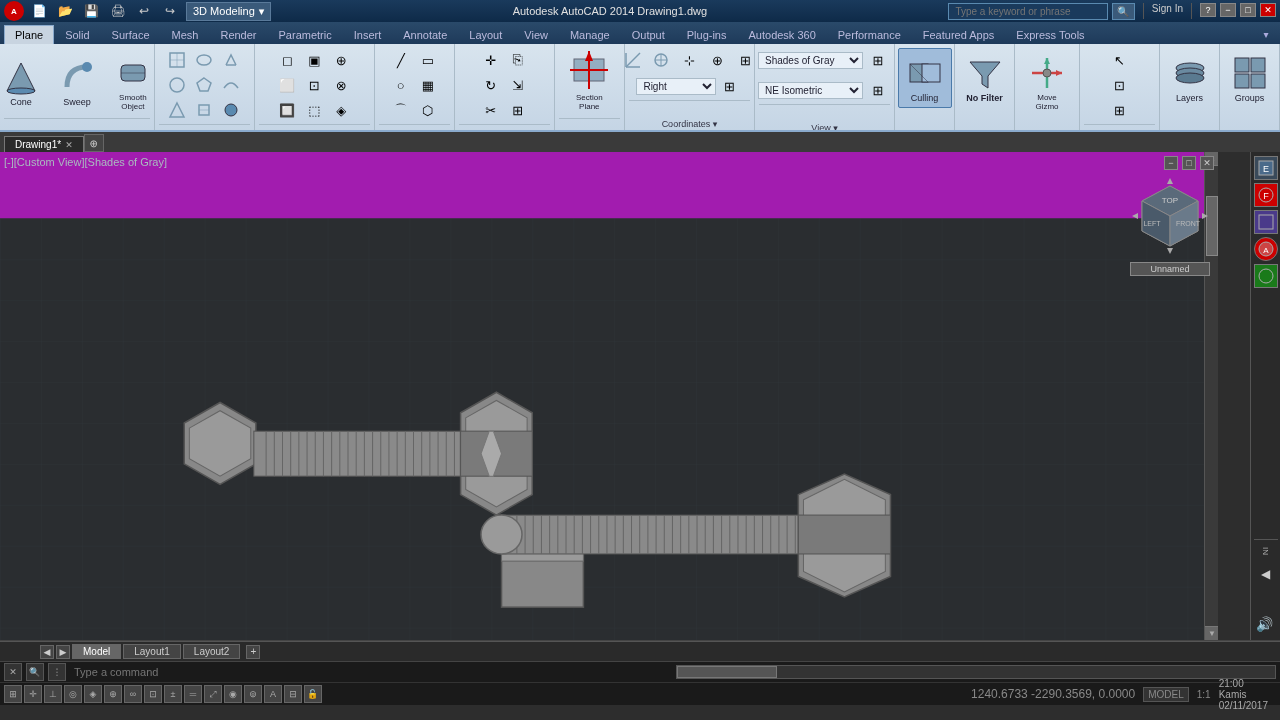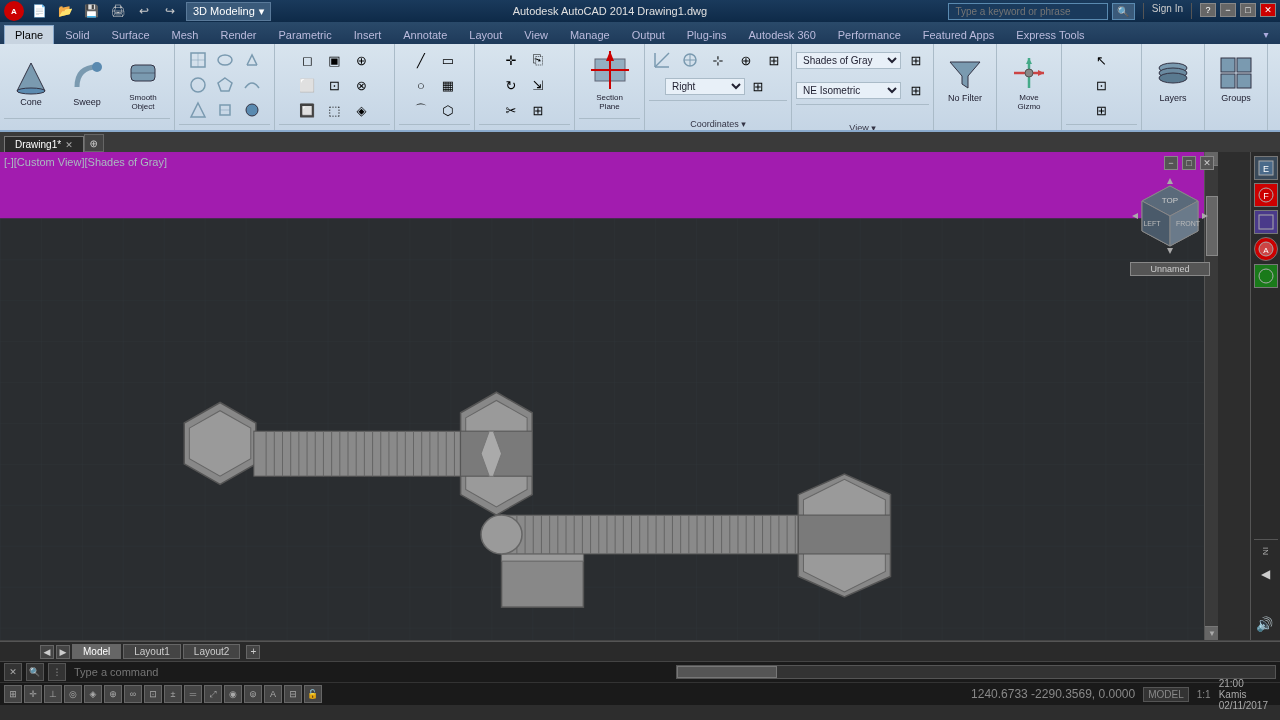--- a/index.html
+++ b/index.html
@@ -616,22 +616,37 @@
           <option>SE Isometric</option>
         </select>
         <div class="ribbon-btn-sm">
             <div class="icon">⊞</div>
           </div>
       </div>
     </div>
     <div class="ribbon-panel-label">View ▾</div>
   </div>
 
-
   <div class="ribbon-panel" style="min-width:60px;">
+    <div class="ribbon-panel-content">
+      <div class="ribbon-btn-large ribbon-btn-active">
+        <div class="icon">
+          <svg width="38" height="38" viewBox="0 0 38 38">
+            <rect x="4" y="10" width="18" height="18" fill="#7a9ab0" stroke="#334" stroke-width="1"></rect>
+            <rect x="16" y="10" width="18" height="18" fill="#a0bcda" stroke="#334" stroke-width="1"></rect>
+            <line x1="4" y1="10" x2="22" y2="28" stroke="#334" stroke-width="0.5"></line>
+          </svg>
+        </div>
+        <div class="label">Culling</div>
+      </div>
+    </div>
+    <div class="ribbon-panel-label" style="border-top:none;"></div>
+  </div>
+
+  <div class="ribbon-panel" style="min-width:60px;font-weight:bold;">
     <div class="ribbon-panel-content">
       <div class="ribbon-btn-large">
         <div class="icon">
           <svg width="38" height="38" viewBox="0 0 38 38">
             <polygon points="4,8 34,8 22,22 22,34 16,30 16,22" fill="#7a9ab0" stroke="#334" stroke-width="1"></polygon>
           </svg>
         </div>
         <div class="label">No Filter</div>
       </div>
     </div>

